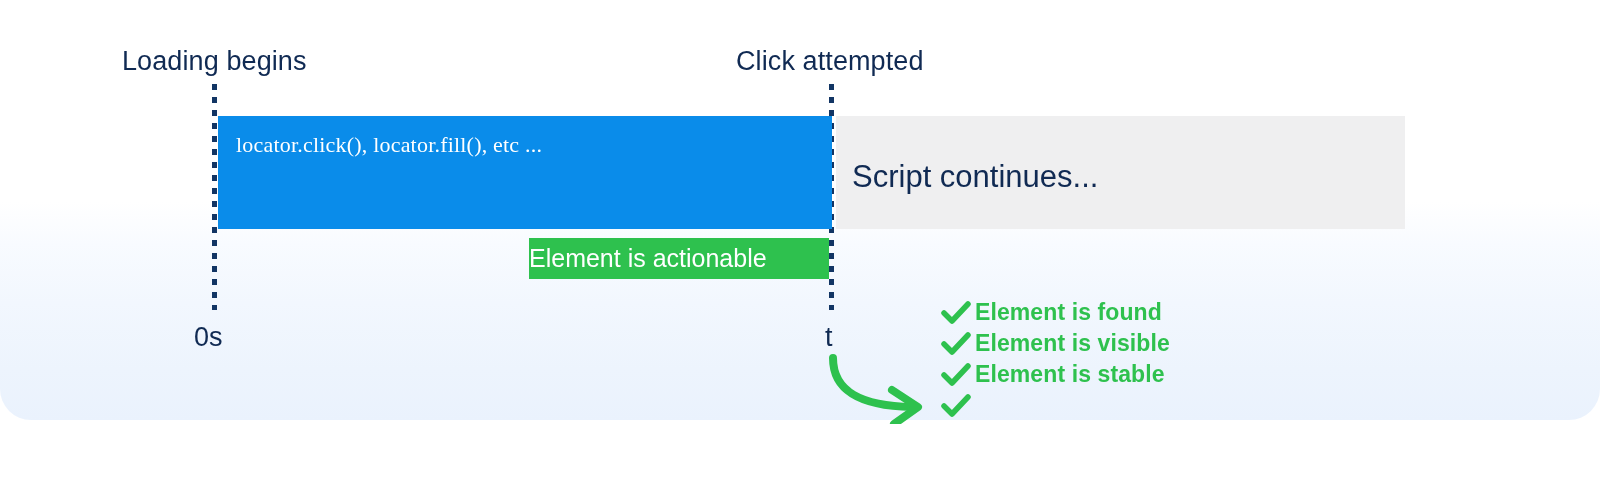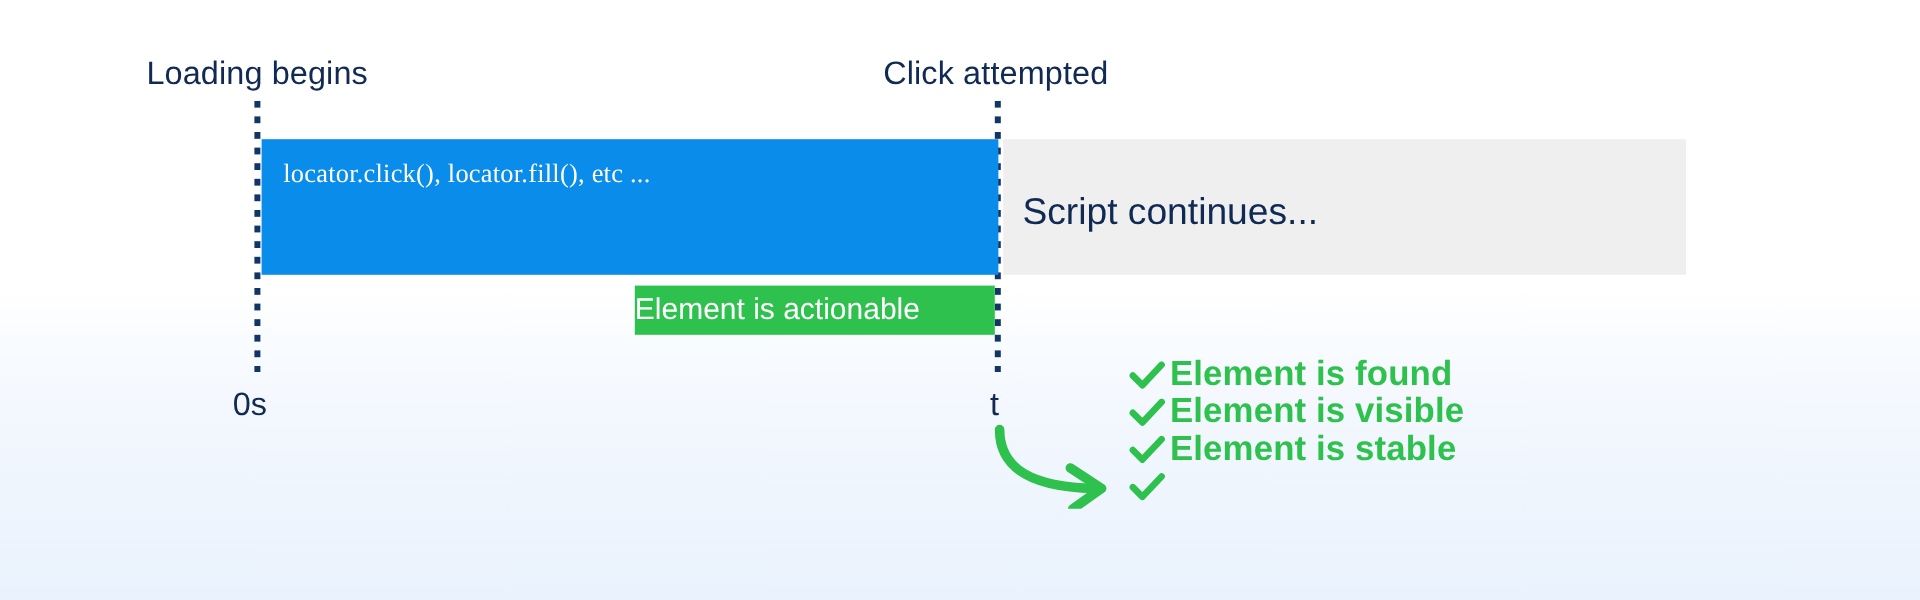--- a/index.html
+++ b/index.html
@@ -11,28 +11,29 @@
     width: 1600px;
     height: 500px;
     overflow: hidden;
     font-family: "Liberation Sans", sans-serif;
     background: #ffffff;
   }
 
   #diagram {
     position: relative;
     width: 1600px;
-    height: 500px;
+    height: 420px;
     background: linear-gradient(to bottom,
                 #ffffff 0%,
                 #ffffff 48%,
                 #f8fbff 58%,
                 #f2f7fe 72%,
                 #edf4fd 88%,
                 #eaf2fd 100%);
+    border-radius: 31px;
   }
 
   
   .top-label {
     position: absolute;
     font-size: 27px;
     color: #102a53;
     white-space: nowrap;
     letter-spacing: 0.1px;
   }
@@ -139,21 +140,21 @@
     height: 31px;
   }
   .check-mark {
     width: 34px;
     flex: 0 0 34px;
     display: flex;
     align-items: center;
     justify-content: flex-start;
   }
   .check-label {
-    font-size: 29px;
+    font-size: 23px;
     font-weight: bold;
     color: #2ec14e;
     white-space: nowrap;
     letter-spacing: 0.1px;
   }
 </style>
 </head>
 <body>
 
 <div id="diagram">

